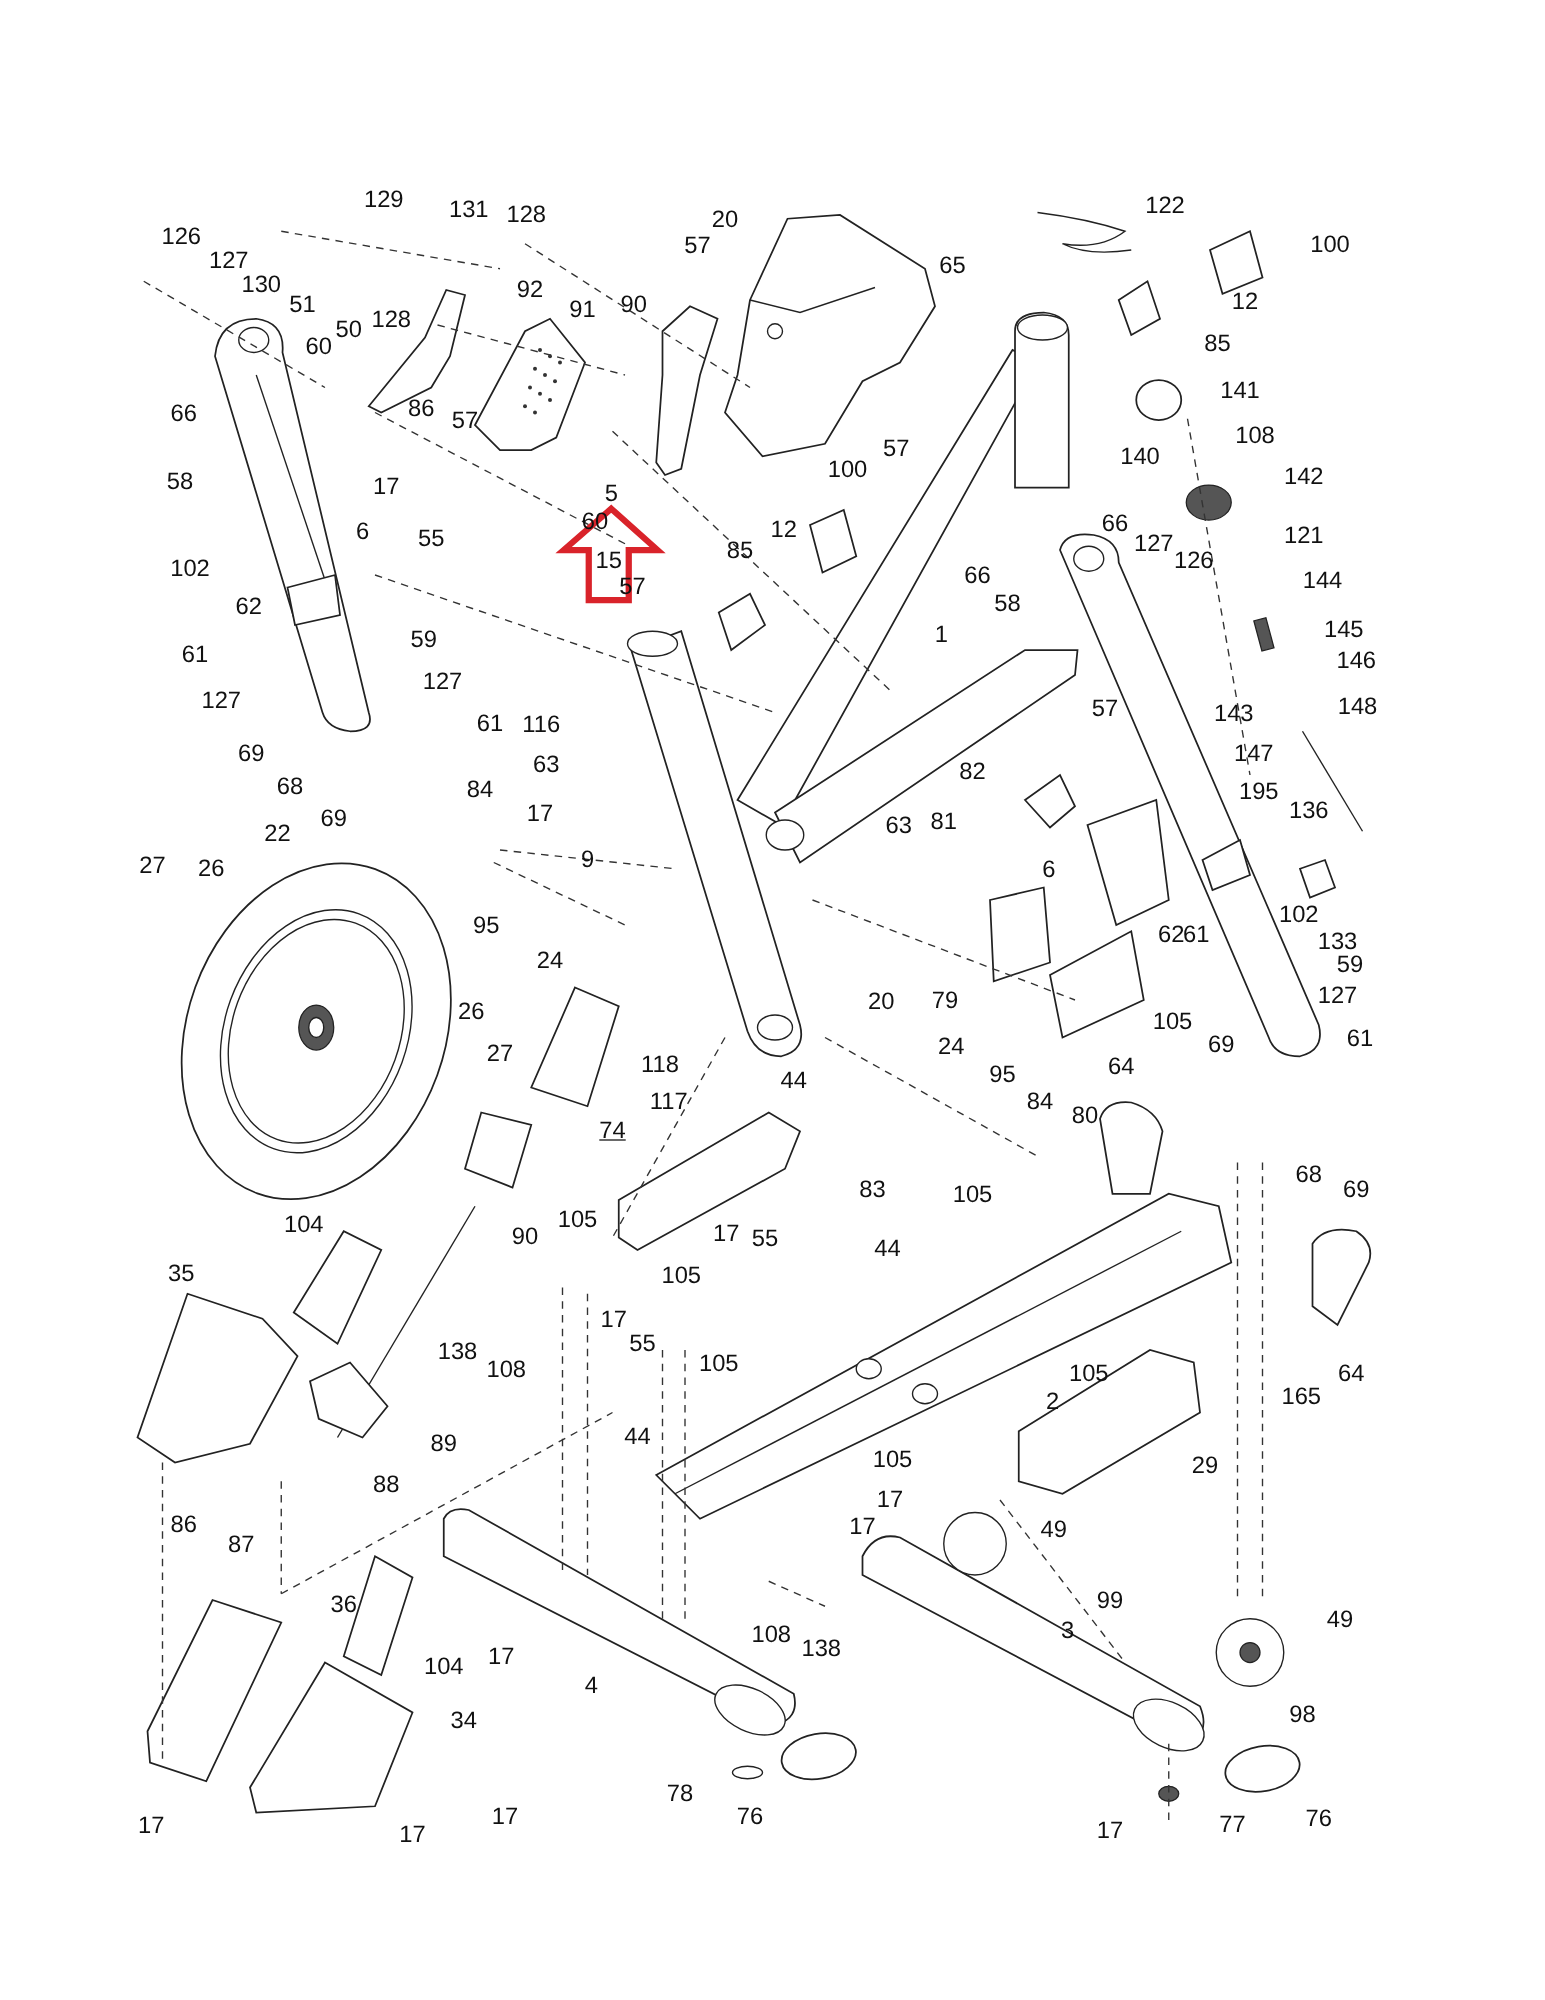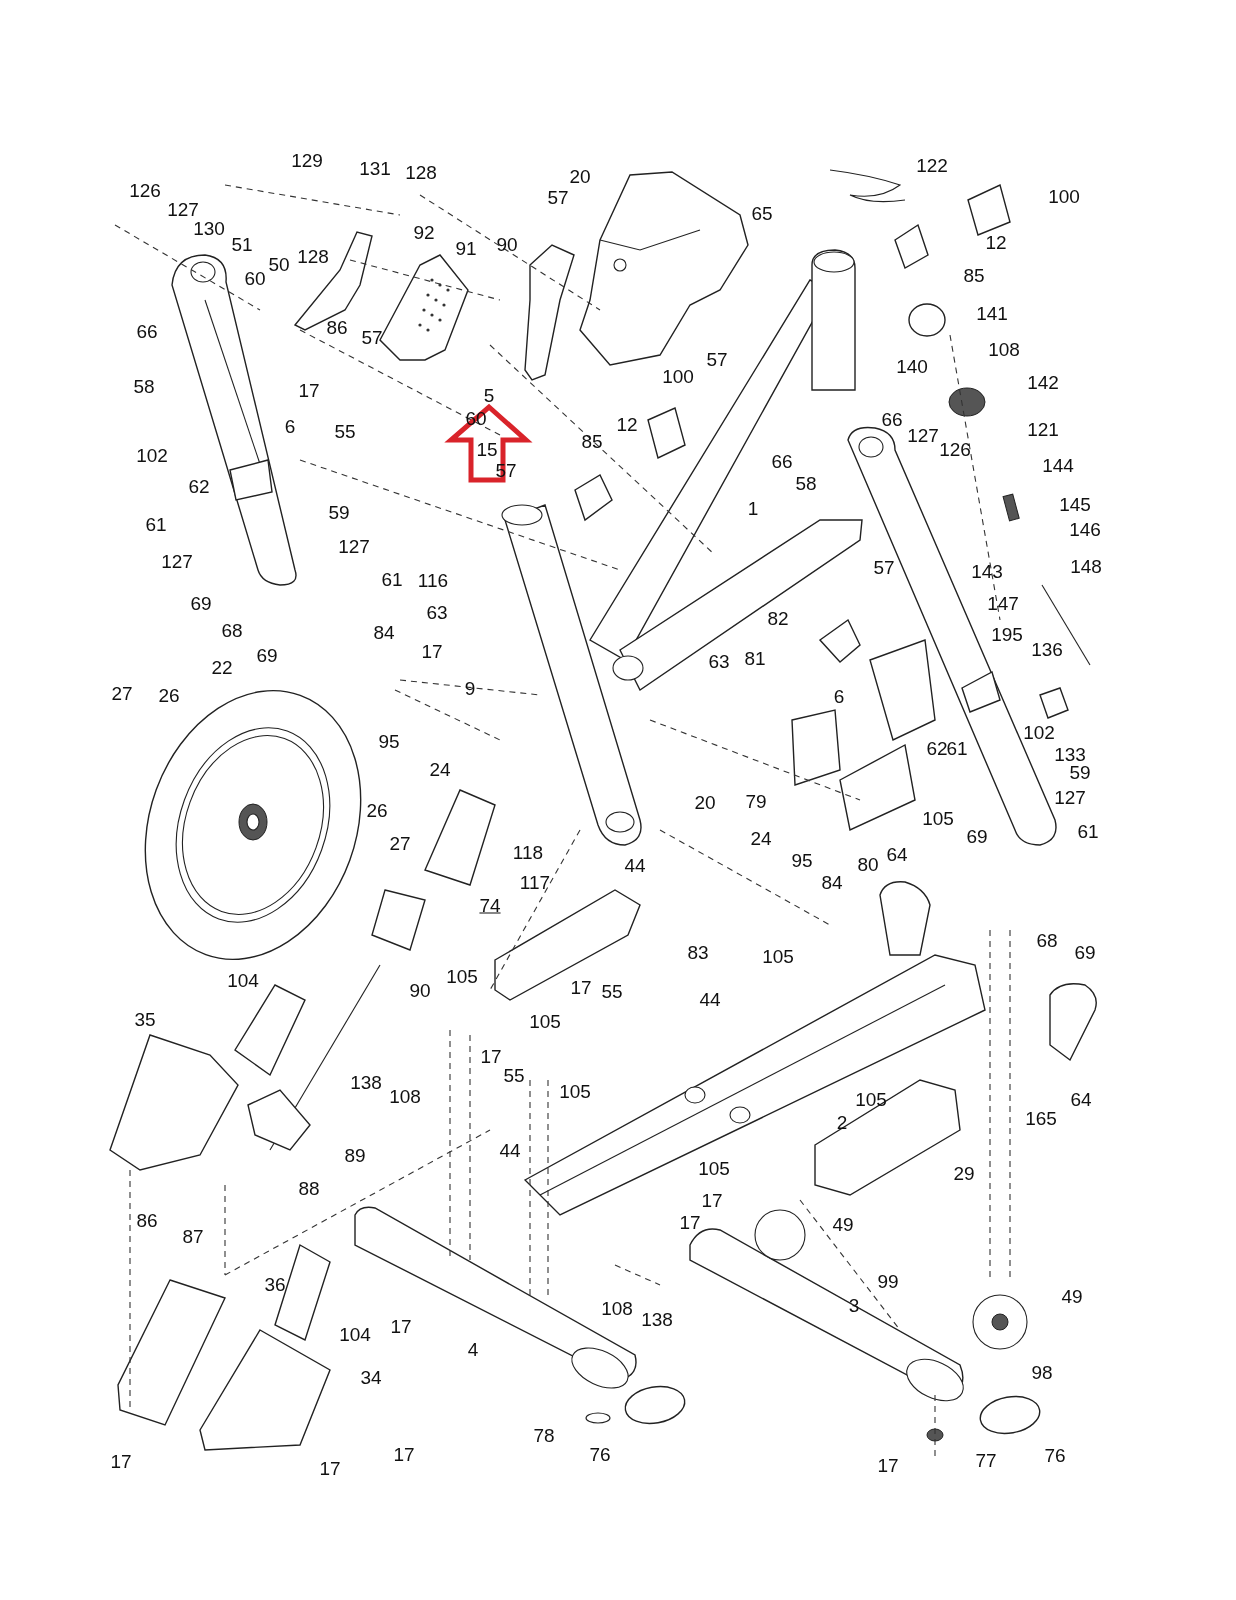--- a/index.html
+++ b/index.html
@@ -265,21 +265,21 @@
       <span class="lbl" style="left: 756px; top: 801px;">79</span>
       <span class="lbl" style="left: 705px; top: 802px;">20</span>
       <span class="lbl" style="left: 938px; top: 818px;">105</span>
       <span class="lbl" style="left: 1070px; top: 797px;">127</span>
       <span class="lbl" style="left: 977px; top: 836px;">69</span>
       <span class="lbl" style="left: 1088px; top: 831px;">61</span>
       <span class="lbl" style="left: 761px; top: 838px;">24</span>
       <span class="lbl" style="left: 802px; top: 860px;">95</span>
       <span class="lbl" style="left: 897px; top: 854px;">64</span>
       <span class="lbl" style="left: 832px; top: 882px;">84</span>
-      <span class="lbl" style="left: 868px; top: 864px;">80</span>
+      <span class="lbl" style="left: 868px; top: 893px;">80</span>
       <span class="lbl" style="left: 1047px; top: 940px;">68</span>
       <span class="lbl" style="left: 1085px; top: 952px;">69</span>
       <span class="lbl" style="left: 698px; top: 952px;">83</span>
       <span class="lbl" style="left: 778px; top: 956px;">105</span>
       <span class="lbl" style="left: 243px; top: 980px;">104</span>
       <span class="lbl" style="left: 145px; top: 1019px;">35</span>
       <span class="lbl" style="left: 462px; top: 976px;">105</span>
       <span class="lbl" style="left: 581px; top: 987px;">17</span>
       <span class="lbl" style="left: 612px; top: 991px;">55</span>
       <span class="lbl" style="left: 545px; top: 1021px;">105</span>

